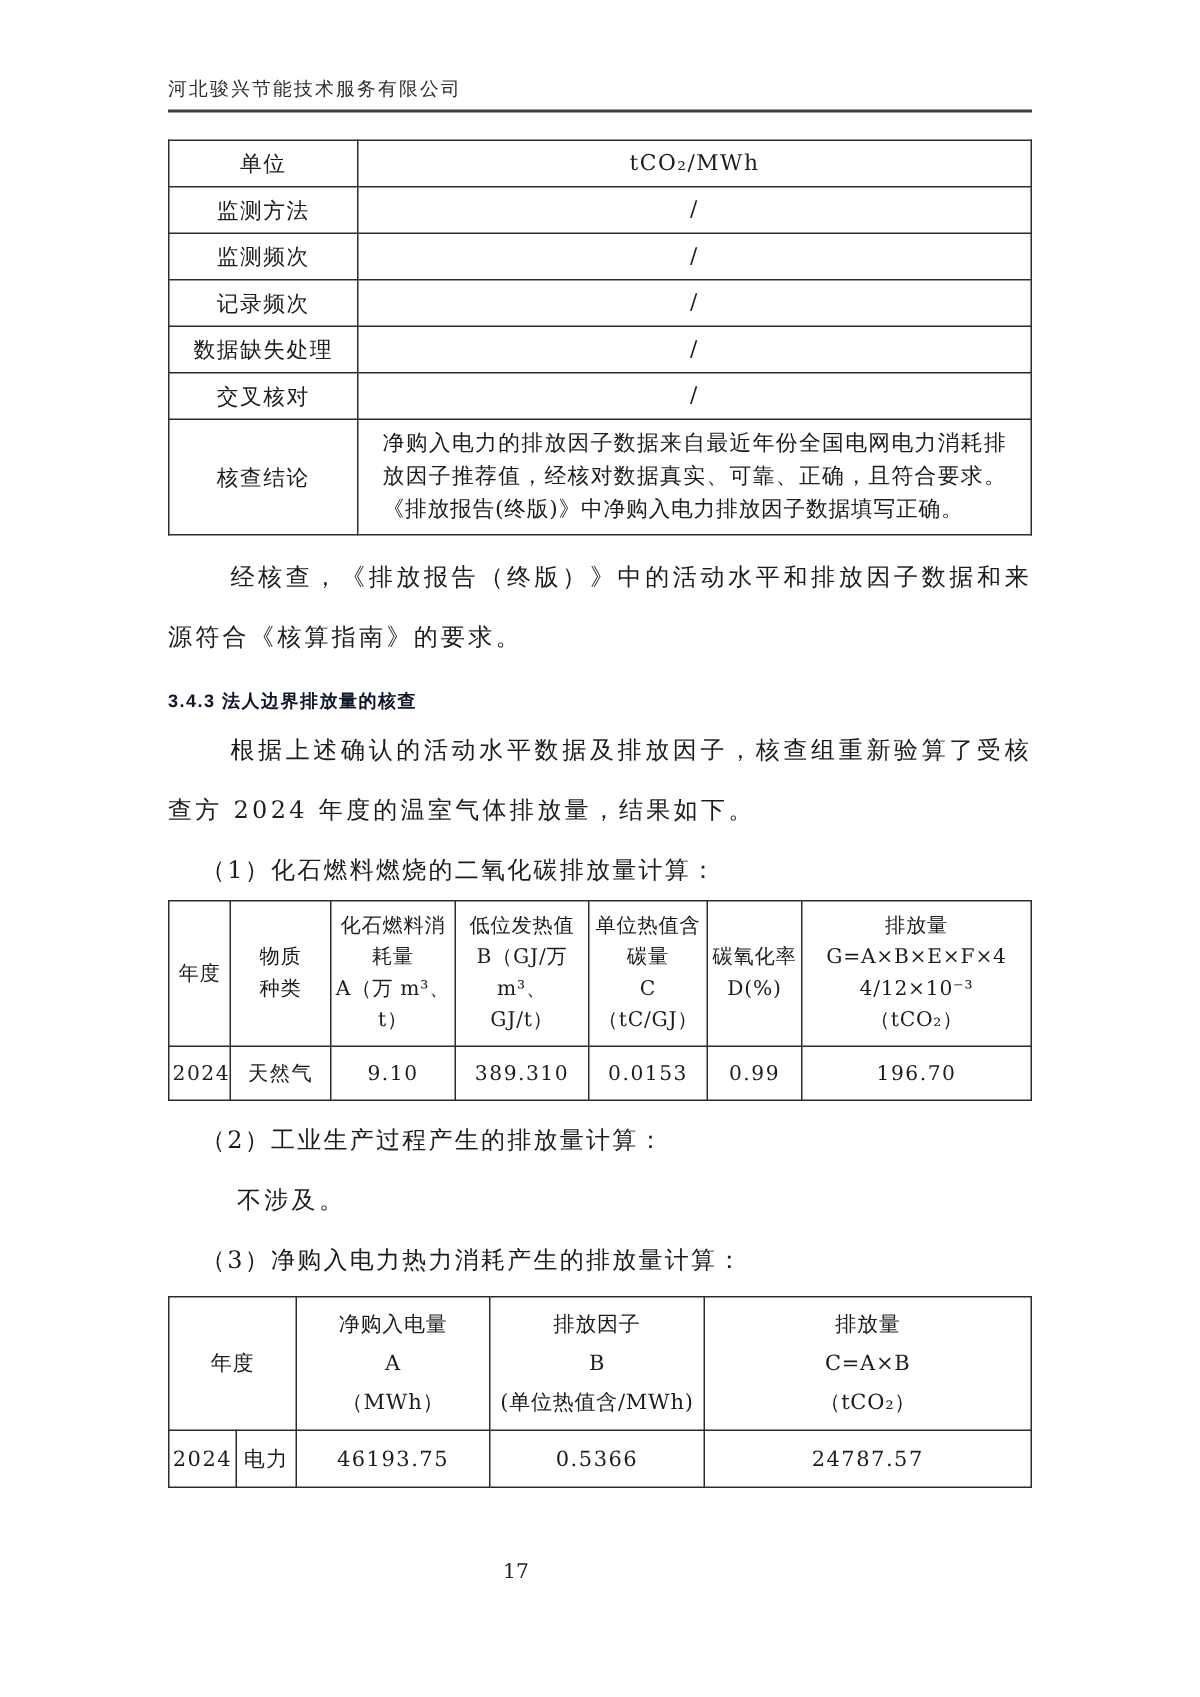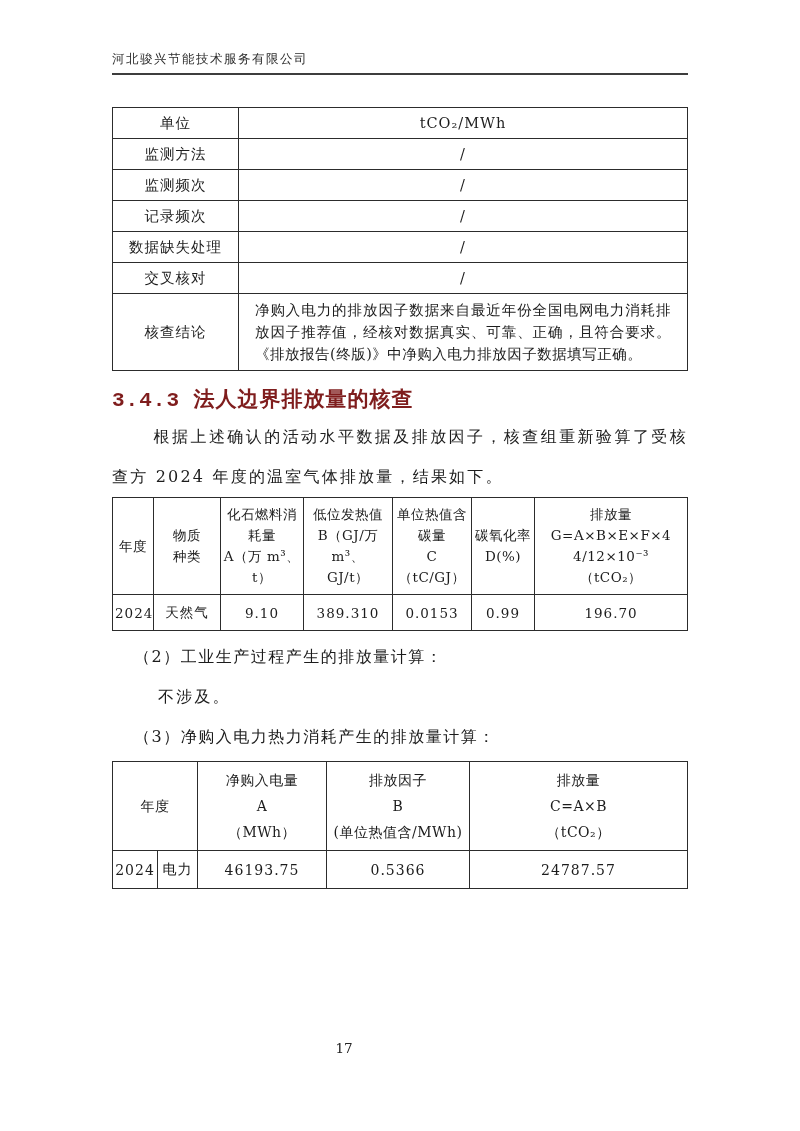--- a/index.html
+++ b/index.html
@@ -31,43 +31,43 @@
   table { border-collapse: collapse; width: 576px; table-layout: fixed; }
   td, th {
     border: 1.5px solid #2c2c2c;
     font-weight: normal;
     text-align: center;
     vertical-align: middle;
     white-space: pre-line;
   }
 
   
-  .info-table { margin-top: 32px; font-size: 14.5px; }
+  .info-table { margin-top: 18px; font-size: 14.5px; }
   .info-table td { padding: 4px 6px; letter-spacing: 1px; height: 31px; }
   .info-table .row-label { width: 126px; }
   .info-table .conclusion-cell {
     text-align: justify;
     text-justify: inter-character;
     line-height: 22px;
     padding: 5px 16px;
     letter-spacing: 0.5px;
   }
 
   
   .body-text { font-size: 16px; line-height: 40px; letter-spacing: 2.2px; text-align: justify; }
   .para { margin-top: 8px; }
   .indent { text-indent: 2.6em; }
   .section-heading {
-    font-family: Liberation Mono, monospace;
+    font-family: Liberation Sans, sans-serif;
     font-weight: bold;
-    font-size: 21px;
+    font-size: 12px;
     letter-spacing: 1px;
     margin-top: 14px;
     margin-bottom: 4px;
-    color: #7f1d1d;
+    color: #0f172a;
   }
   .list-line { margin-left: 22px; letter-spacing: 1.5px; }
   .not-involved-line { margin-left: 46px; }
 
   .table-caption {
     font-family: "Liberation Sans", "DejaVu Sans", sans-serif;
     font-weight: bold;
     font-size: 15.5px;
     text-align: center;
     letter-spacing: 1px;
@@ -136,25 +136,27 @@
           <td class="row-label">交叉核对</td>
           <td>/</td>
         </tr>
         <tr>
           <td class="row-label">核查结论</td>
           <td class="conclusion-cell">净购入电力的排放因子数据来自最近年份全国电网电力消耗排放因子推荐值，经核对数据真实、可靠、正确，且符合要求。《排放报告(终版)》中净购入电力排放因子数据填写正确。</td>
         </tr>
       </tbody>
     </table>
 
+    <p class="body-text para indent">经核查，《排放报告（终版）》中的活动水平和排放因子数据和来源符合《核算指南》的要求。</p>
 
     <h3 class="section-heading">3.4.3  法人边界排放量的核查</h3>
 
     <p class="body-text indent">根据上述确认的活动水平数据及排放因子，核查组重新验算了受核查方 2024 年度的温室气体排放量，结果如下。</p>
 
+    <p class="body-text list-line">（1）化石燃料燃烧的二氧化碳排放量计算：</p>
 
 
     <table class="fuel-table">
       <colgroup>
         <col style="width:41px">
           <col style="width:67px">
           <col style="width:83px">
         <col style="width:89px">
           <col style="width:79px">
           <col style="width:63px">

